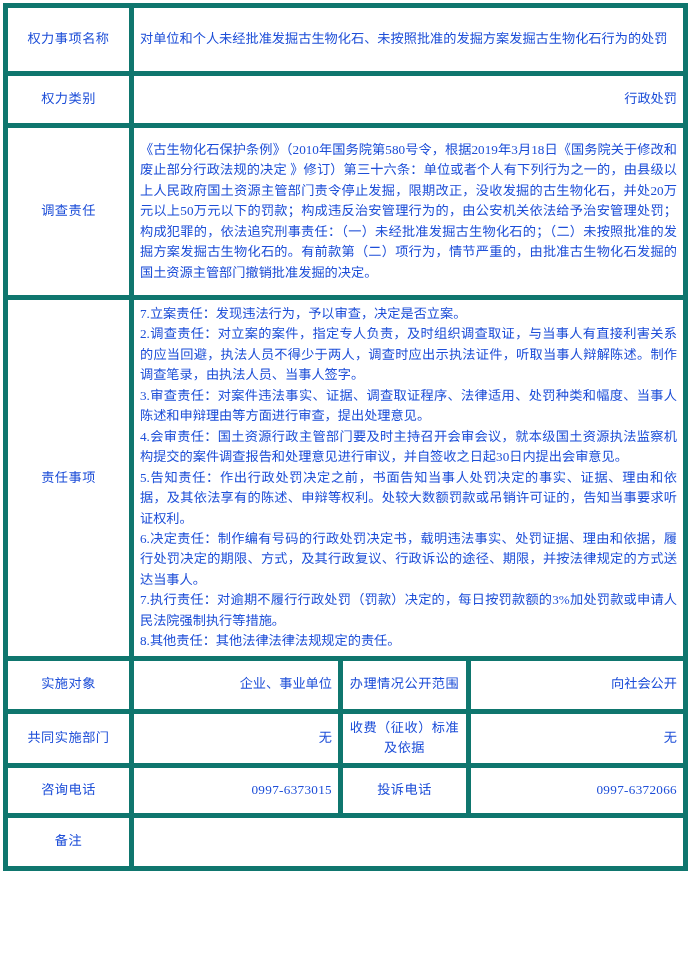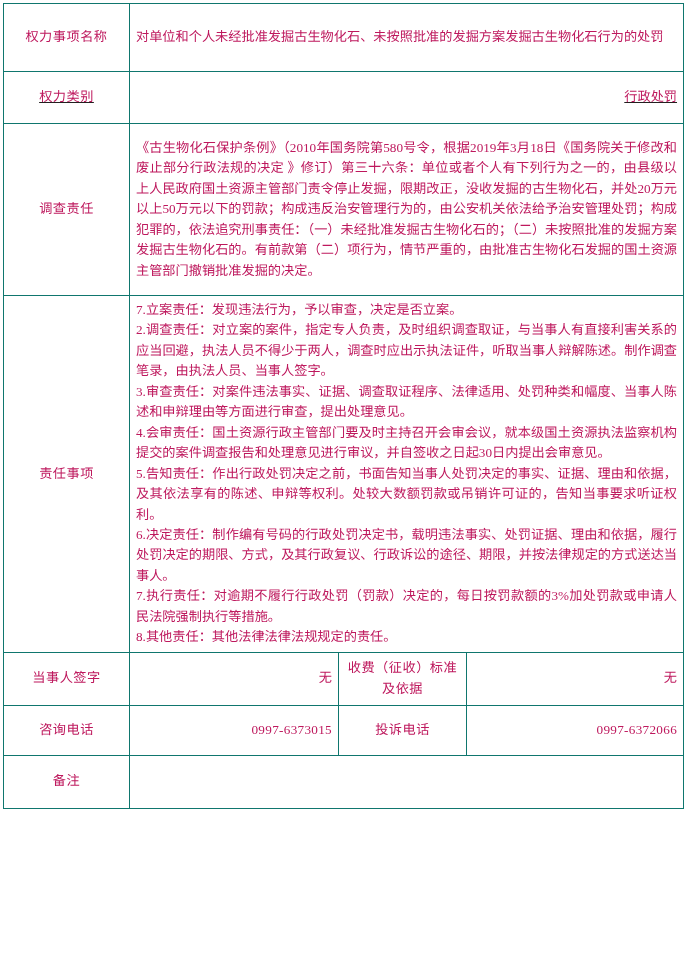--- a/index.html
+++ b/index.html
@@ -20,26 +20,26 @@
     box-sizing: border-box;
     padding: 2px 8px 2px 2px;
   }
   table.pa-table {
     width: 680px;
     border-collapse: collapse;
     table-layout: fixed;
     margin: 1px 0 0 1px;
   }
   table.pa-table td {
-    border: 1px solid #0f766e;
+    border: 5px solid #0f766e;
     vertical-align: middle;
     padding: 4px 6px;
     font-size: 13.2px;
     line-height: 1.55;
-    color: #be185d;
+    color: #1d4ed8;
     word-break: break-all;
   }
   
   col.c1 { width: 126px; }
   col.c2 { width: 209px; }
   col.c3 { width: 128px; }
   col.c4 { width: 217px; }
 
   .label-cell {
     text-align: center;
@@ -65,21 +65,21 @@
   }
   .resp-cell p {
     margin: 0;
   }
   .tel {
     font-family: "Liberation Serif", "DejaVu Serif", serif;
     letter-spacing: 0.3px;
   }
   .blank { min-height: 18px; }
   .r-title  { height: 68px; }
-  .r-kind   { height: 52px; text-decoration: underline; }
+  .r-kind   { height: 52px; }
   .r-basis  { height: 172px; }
   .r-resp   { height: 345px; }
   .r-std    { height: 50px; }
   .r-two    { height: 53px; }
   .r-note   { height: 53px; }
 </style>
 </head>
 <body>
 
 <div class="page">
@@ -115,23 +115,29 @@
             <p>3.审查责任：对案件违法事实、证据、调查取证程序、法律适用、处罚种类和幅度、当事人陈述和申辩理由等方面进行审查，提出处理意见。</p>
             <p>4.会审责任：国土资源行政主管部门要及时主持召开会审会议，就本级国土资源执法监察机构提交的案件调查报告和处理意见进行审议，并自签收之日起30日内提出会审意见。</p>
             <p>5.告知责任：作出行政处罚决定之前，书面告知当事人处罚决定的事实、证据、理由和依据，及其依法享有的陈述、申辩等权利。处较大数额罚款或吊销许可证的，告知当事要求听证权利。</p>
             <p>6.决定责任：制作编有号码的行政处罚决定书，载明违法事实、处罚证据、理由和依据，履行处罚决定的期限、方式，及其行政复议、行政诉讼的途径、期限，并按法律规定的方式送达当事人。</p>
             <p>7.执行责任：对逾期不履行行政处罚（罚款）决定的，每日按罚款额的3%加处罚款或申请人民法院强制执行等措施。</p>
             <p>8.其他责任：其他法律法律法规规定的责任。</p>
           </td>
       </tr>
 
 
+      <tr class="r-two">
+        <td class="label-cell">实施对象</td>
+        <td class="center-cell">企业、事业单位</td>
+        <td class="label-cell">办理情况公开范围</td>
+        <td class="center-cell">向社会公开</td>
+      </tr>
 
       <tr class="r-two">
-        <td class="label-cell">当事人签字</td>
+        <td class="label-cell">共同实施部门</td>
         <td class="center-cell">无</td>
         <td class="label-cell">收费（征收）标准及依据</td>
         <td class="center-cell">无</td>
       </tr>
 
 
       <tr class="r-std">
         <td class="label-cell">咨询电话</td>
         <td class="center-cell tel">0997-6373015</td>
         <td class="label-cell">投诉电话</td>

